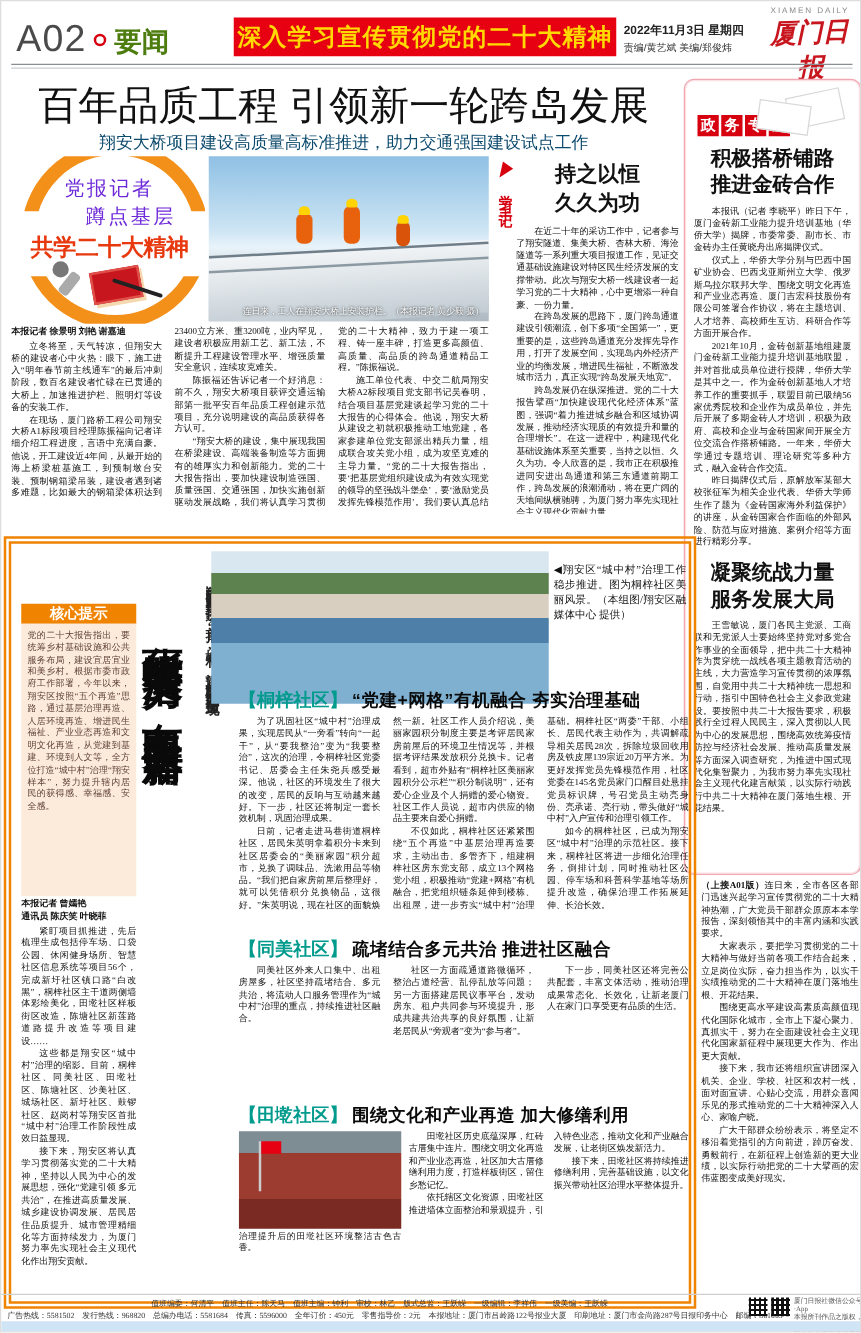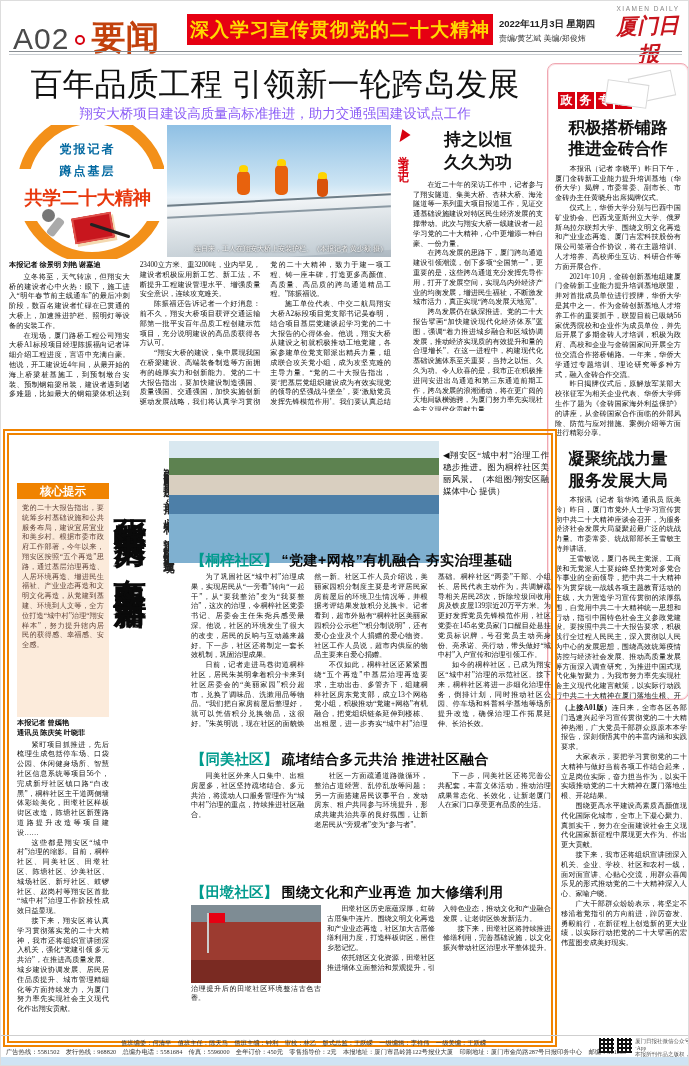--- a/index.html
+++ b/index.html
@@ -7,37 +7,37 @@
         font-family:"Liberation Serif","DejaVu Serif",serif;color:#111;border:1px solid #ddd;box-sizing:border-box;}
   .abs{position:absolute;}
   .sans{font-family:"Liberation Sans","DejaVu Sans",sans-serif;}
   .t7{font-size:7.2px;line-height:9.8px;text-align:justify;}
   .t8{font-size:8.5px;line-height:12px;text-align:justify;}
   p.para{margin:0;text-indent:2em;}
   p.noindent{margin:0;text-indent:0;}
   .bold{font-weight:bold;}
   
   .pageno{font-size:30px;letter-spacing:1px;color:#4a4a4a;}
-  .secname{font-size:34px;font-weight:900;color:#c2410c;}
+  .secname{font-size:22px;font-weight:900;color:#4d7c0f;}
   .dot{width:6px;height:6px;border:2.5px solid #d7000f;border-radius:50%;}
   .banner{background:#e60012;color:#ffd900;font-weight:900;font-size:19px;letter-spacing:1px;
           display:flex;align-items:center;justify-content:center;}
   .rule{border-top:1.5px solid #8a8f94;border-bottom:1px solid #c9cdd1;height:2px;}
   .masthead-en{font-size:6.5px;letter-spacing:1.5px;color:#888;text-align:center;}
   .masthead{font-size:21px;font-weight:bold;color:#c8161e;font-style:italic;text-align:center;transform:rotate(-2deg);}
   
   .headline{font-size:32px;font-weight:400;letter-spacing:0px;text-align:center;white-space:nowrap;}
-  .subhead{font-size:13.5px;color:#8b5cf6;text-align:center;}
+  .subhead{font-size:13.5px;color:#0c4a6e;text-align:center;}
   .cols3{column-count:3;column-gap:10px;overflow:hidden;}
   .cols2{column-count:2;column-gap:8px;overflow:hidden;}
   
   .badge{overflow:hidden;}
   .badge .ring{position:absolute;left:6px;top:-12px;width:128px;height:128px;border:11px solid #f39019;border-radius:50%;}
   .badge .mask{position:absolute;left:0;top:44px;width:153px;height:52px;background:#fff;}
-  .badge-l1{font-size:12px;font-weight:700;color:#0369a1;text-align:center;letter-spacing:2px;}
+  .badge-l1{font-size:16px;font-weight:400;color:#6d28d9;text-align:center;letter-spacing:2px;}
   .badge-l3{font-size:18.5px;font-weight:900;color:#e8380d;text-align:center;letter-spacing:-0.5px;white-space:nowrap;}
   .mic-head{width:13px;height:13px;background:#777;border-radius:50%;}
   .mic-body{width:9px;height:20px;background:#aaa;border-radius:3px;transform:rotate(38deg);}
   .book{width:40px;height:26px;background:#c8161e;transform:rotate(-10deg);box-shadow:inset 0 0 0 2px #e0504a, 2px 3px 0 #f4d9b0;}
   .pen{width:42px;height:3px;background:#222;transform:rotate(18deg);border-radius:2px;}
   
   .photo1{background:linear-gradient(180deg,#8fc0e4 0%,#cde5f4 45%,#e9f3fa 55%,#cfd8de 70%,#aeb9c2 100%);overflow:hidden;}
   .deck{position:absolute;left:-10px;bottom:0;width:260px;height:58px;background:linear-gradient(180deg,#f2f5f7,#c2ccd3);transform:skewY(-4deg);}
   .rail{position:absolute;height:2px;background:#6f7e88;}
   .worker{position:absolute;width:13px;height:24px;background:#e8620d;border-radius:5px;}
@@ -95,21 +95,21 @@
   </div>
   <div class="abs rule" style="left:8px;top:50px;width:673px;"></div>
 
   <div class="abs headline sans" style="left:8px;top:62px;width:532px;">百年品质工程 引领新一轮跨岛发展</div>
   <div class="abs subhead sans" style="left:8px;top:104px;width:532px;">翔安大桥项目建设高质量高标准推进，助力交通强国建设试点工作</div>
 
   <div class="abs badge" style="left:10px;top:124px;width:153px;height:134px;">
     <div class="ring"></div>
     <div class="mask"></div>
     <div class="abs badge-l1" style="left:0;top:16px;width:153px;">党报记者</div>
-    <div class="abs badge-l1" style="left:0;top:38px;width:153px;">蹲点基层</div>
+    <div class="abs badge-l1" style="left:17px;top:38px;width:153px;">蹲点基层</div>
     <div class="abs badge-l3" style="left:0;top:60px;width:153px;">共学二十大精神</div>
     <div class="abs mic-body" style="left:40px;top:92px;"></div>
     <div class="abs mic-head" style="left:31px;top:84px;"></div>
     <div class="abs book" style="left:62px;top:90px;"></div>
     <div class="abs pen" style="left:78px;top:104px;"></div>
   </div>
 
   <div class="abs photo1" style="left:166px;top:124px;width:224px;height:132px;">
     <div class="deck"></div>
     <div class="rail" style="left:0;top:74px;width:224px;transform:rotate(-3deg);"></div>
@@ -162,21 +162,20 @@
     <div class="side-title sans">推进金砖合作</div>
     <div class="t7" style="margin:5px 7px 0;">
         <p class="para">本报讯（记者 李晓平）昨日下午，厦门金砖新工业能力提升培训基地（华侨大学）揭牌，市委常委、副市长、市金砖办主任黄晓舟出席揭牌仪式。</p>
         <p class="para">仪式上，华侨大学分别与巴西中国矿业协会、巴西戈亚斯州立大学、俄罗斯乌拉尔联邦大学、围绕文明文化再造和产业业态再造、厦门吉宏科技股份有限公司签署合作协议，将在主题培训、人才培养、高校师生互访、科研合作等方面开展合作。</p>
         <p class="para">2021年10月，金砖创新基地组建厦门金砖新工业能力提升培训基地联盟，并对首批成员单位进行授牌，华侨大学是其中之一。作为金砖创新基地人才培养工作的重要抓手，联盟目前已吸纳56家优秀院校和企业作为成员单位，并先后开展了多期金砖人才培训，积极为政府、高校和企业与金砖国家间开展全方位交流合作搭桥铺路。一年来，华侨大学通过专题培训、理论研究等多种方式，融入金砖合作交流。</p>
         <p class="para">昨日揭牌仪式后，原解放军某部大校张征军为相关企业代表、华侨大学师生作了题为《金砖国家海外利益保护》的讲座，从金砖国家合作面临的外部风险、防范与应对措施、案例介绍等方面进行精彩分享。</p>
       </div>
     <div class="side-title sans" style="margin-top:9px;">凝聚统战力量</div>
     <div class="side-title sans">服务发展大局</div>
     <div class="t7" style="margin:5px 7px 0;">
-        <p class="para">本报讯（记者 翁华鸿 通讯员 阮美玲）昨日，厦门市党外人士学习宣传贯彻中共二十大精神座谈会召开，为服务经济社会发展大局凝聚起最广泛的统战力量。市委常委、统战部部长王雪敏主持并讲话。</p>
         <p class="para">王雪敏说，厦门各民主党派、工商联和无党派人士要始终坚持党对多党合作事业的全面领导，把中共二十大精神作为贯穿统一战线各项主题教育活动的主线，大力营造学习宣传贯彻的浓厚氛围，自觉用中共二十大精神统一思想和行动，指引中国特色社会主义参政党建设。要按照中共二十大报告要求，积极践行全过程人民民主，深入贯彻以人民为中心的发展思想，围绕高效统筹疫情防控与经济社会发展、推动高质量发展等方面深入调查研究，为推进中国式现代化集智聚力，为我市努力率先实现社会主义现代化建言献策，以实际行动践行中共二十大精神在厦门落地生根、开花结果。</p>
       </div>
 
   </div>
 
   <div class="abs featurebox" style="left:2px;top:428px;width:554px;height:618px;">
 
     <div class="abs vsub" style="left:152px;top:24px;height:570px;">翔安区紧盯项目抓推进；首批“城中村”治理工作阶段性成效日益显现</div>
 
     <div class="abs vheadline sans" style="left:98px;top:56px;height:545px;">华丽蝶变展活力 向美而生谱新篇</div>
@@ -189,21 +188,21 @@
       <div class="coretip-h sans">核心提示</div>
       <div class="coretip-b t7" style="height:208px;overflow:hidden;">党的二十大报告指出，要统筹乡村基础设施和公共服务布局，建设宜居宜业和美乡村。根据市委市政府工作部署，今年以来，翔安区按照“五个再造”思路，通过基层治理再造、人居环境再造、增进民生福祉、产业业态再造和文明文化再造，从党建到基建、环境到人文等，全方位打造“城中村”治理“翔安样本”，努力提升辖内居民的获得感、幸福感、安全感。</div>
     </div>
 
     <div class="abs t7" style="left:8px;top:284px;width:92px;height:324px;overflow:hidden;">
       <p class="noindent bold" style="margin:0;">本报记者 曾嫣艳</p>
       <p class="noindent bold" style="margin:0 0 2px;">通讯员 陈庆笑 叶晓菲</p>
       <div>
           <p class="para">紧盯项目抓推进，先后梳理生成包括停车场、口袋公园、休闲健身场所、智慧社区信息系统等项目56个，完成新圩社区镇口路“白改黑”，桐梓社区主干道两侧墙体彩绘美化，田墘社区样板街区改造，陈塘社区新莲路道路提升改造等项目建设……</p>
           <p class="para">这些都是翔安区“城中村”治理的缩影。目前，桐梓社区、同美社区、田墘社区、陈塘社区、沙美社区、城场社区、新圩社区、鼓锣社区、赵岗村等翔安区首批“城中村”治理工作阶段性成效日益显现。</p>
-          <p class="para">接下来，翔安区将认真学习贯彻落实党的二十大精神，我市还将组织宣讲团深入机关，强化“党建引领 多元共治”，在推进高质量发展、城乡建设协调发展、居民居住品质提升、城市管理精细化等方面持续发力，为厦门努力率先实现社会主义现代化作出翔安贡献。</p>
+          <p class="para">接下来，翔安区将认真学习贯彻落实党的二十大精神，坚持以人民为中心的发展思想，强化“党建引领 多元共治”，在推进高质量发展、城乡建设协调发展、居民居住品质提升、城市管理精细化等方面持续发力，为厦门努力率先实现社会主义现代化作出翔安贡献。</p>
         </div>
     </div>
 
     <div class="abs" style="left:182px;top:116px;width:360px;height:476px;overflow:hidden;">
 
       <div class="sec-h">
         <span class="sec-name">【桐梓社区】</span>
         <span class="sec-title sans">“党建+网格”有机融合  夯实治理基础</span>
       </div>
       <div class="cols3 t7" style="height:170px;">

